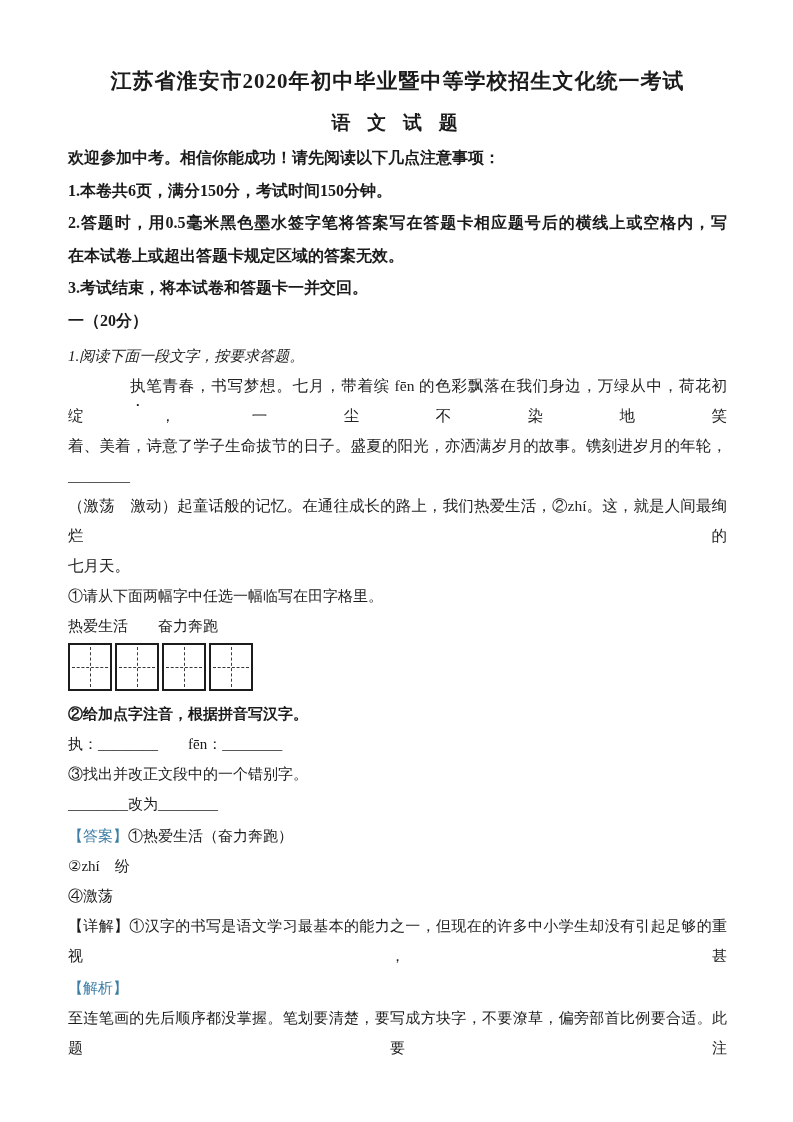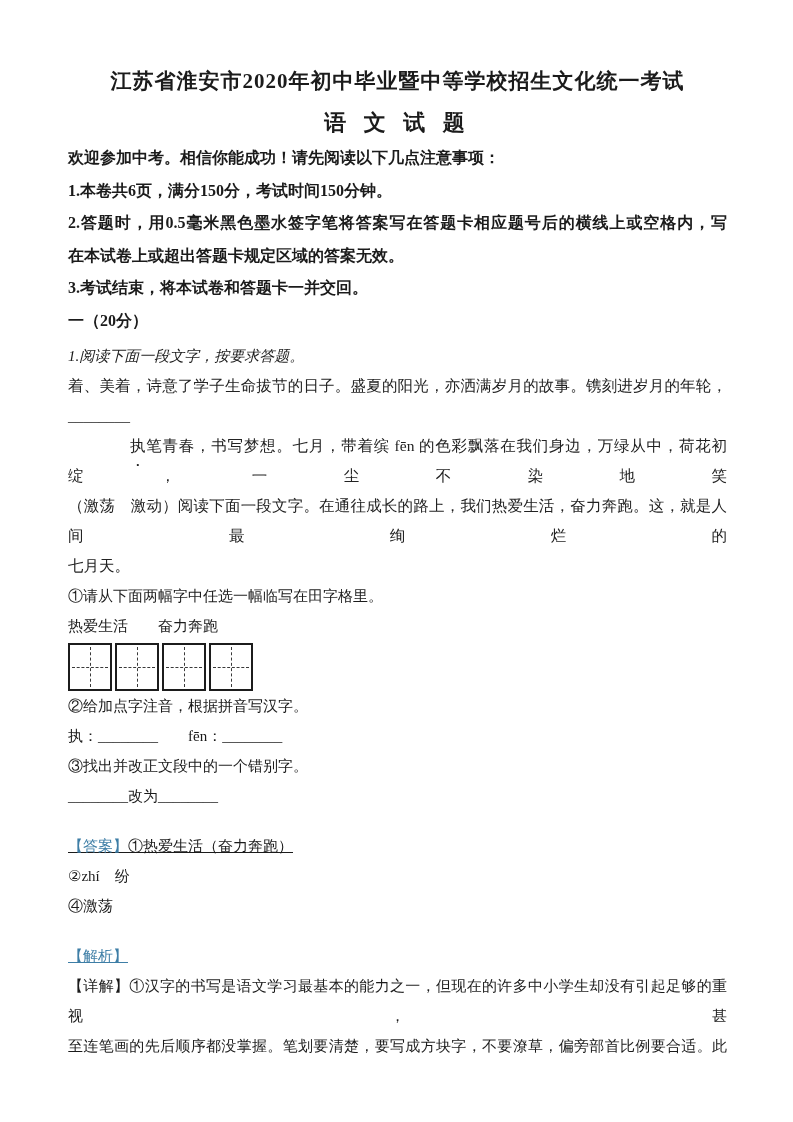--- a/index.html
+++ b/index.html
@@ -9,21 +9,21 @@
     color:#1b1b1b;
   }
   .page { position:relative; width:793px; height:1061px; background:#fff; overflow:hidden; }
   .content { padding:66px 66px 0 68px; }
 
   .doc-title {
     font-size:21px; font-weight:bold; text-align:center;
     line-height:30px; letter-spacing:1px;
   }
   .doc-subtitle {
-    font-size:22px; font-weight:bold; text-align:center;
+    font-size:19px; font-weight:bold; text-align:center;
     line-height:26px; margin-top:14px; letter-spacing:6px;
   }
 
   .notices { margin-top:6px; }
   .nline { font-size:16px; font-weight:bold; line-height:32.5px; }
 
   .qline { font-size:15px; line-height:30px; }
   .kai  { font-size:15.5px; color:#222; }
   .indent { text-indent:2em; }
   .just { text-align:justify; text-align-last:justify; }
@@ -43,22 +43,22 @@
   }
   .tzg-box::before {
     content:""; position:absolute; left:50%; top:2px; bottom:2px;
     border-left:1px dashed #3a3a3a;
   }
   .tzg-box::after {
     content:""; position:absolute; top:50%; left:2px; right:2px;
     border-top:1px dashed #3a3a3a;
   }
 
-  .mt2 { margin-top:20px;text-decoration:underline; }
-  .mt6 { margin-top:0; }
+  .mt2 { margin-top:2px; }
+  .mt6 { margin-top:8px;font-weight:bold; }
 
   .blue { color:#3e7ea6; }
 
   .footer {
     position:absolute; left:0; right:0; top:1066px;
     text-align:center; color:#b3b3b3; font-size:17px;
     font-family:Liberation Sans, sans-serif;
   }
 </style>
 </head>
@@ -76,23 +76,23 @@
       <div class="nline just">2.答题时，用0.5毫米黑色墨水签字笔将答案写在答题卡相应题号后的横线上或空格内，写</div>
       <div class="nline">在本试卷上或超出答题卡规定区域的答案无效。</div>
       <div class="nline">3.考试结束，将本试卷和答题卡一并交回。</div>
       <div class="nline">一（20分）</div>
     </div>
 
     <div>
       <div class="qline stem">1.阅读下面一段文字，按要求答题。</div>
 
       <div>
+        <div class="qline kai just indent"><span class="dotchar">执</span><span>笔青春，书写梦想。七月，带着缤 fēn 的色彩飘落在我们身边，万绿从中，荷花初绽，一尘不染地笑</span></div>
         <div class="qline kai just">着、美着，诗意了学子生命拔节的日子。盛夏的阳光，亦洒满岁月的故事。镌刻进岁月的年轮，________</div>
-        <div class="qline kai just indent"><span class="dotchar">执</span><span>笔青春，书写梦想。七月，带着缤 fēn 的色彩飘落在我们身边，万绿从中，荷花初绽，一尘不染地笑</span></div>
-        <div class="qline kai just">（激荡　激动）阅读下面一段文字。在通往成长的路上，我们热爱生活，奋力奔跑。这，就是人间最绚烂的</div>
+        <div class="qline kai just">（激荡　激动）起童话般的记忆。在通往成长的路上，我们热爱生活，②zhí。这，就是人间最绚烂的</div>
         <div class="qline kai">七月天。</div>
       </div>
 
       <div class="qline">①请从下面两幅字中任选一幅临写在田字格里。</div>
       <div class="qline">热爱生活　　奋力奔跑</div>
 
       <div class="tzg-row">
         <div class="tzg-box"></div>
         <div class="tzg-box"></div>
         <div class="tzg-box"></div>
@@ -105,22 +105,22 @@
       <div class="qline">________改为________</div>
     </div>
 
     <div>
       <div class="qline mt2"><span class="blue">【答案】</span><span>①热爱生活（奋力奔跑）</span></div>
       <div class="qline">②zhí　纷</div>
       <div class="qline">④激荡</div>
     </div>
 
     <div>
+      <div class="qline just"><span>【详解】</span><span>①汉字的书写是语文学习最基本的能力之一，但现在的许多中小学生却没有引起足够的重视，甚</span></div>
       <div class="qline mt2 blue">【解析】</div>
-      <div class="qline just"><span>【详解】</span><span>①汉字的书写是语文学习最基本的能力之一，但现在的许多中小学生却没有引起足够的重视，甚</span></div>
       <div class="qline just">至连笔画的先后顺序都没掌握。笔划要清楚，要写成方块字，不要潦草，偏旁部首比例要合适。此题要注</div>
 
     </div>
 
   </div>
 
   <div class="footer">简单街-jiandanjie.com-学科网简单学习一条街 https://jiandanjie.com</div>
 </div>
 
 </body></html>

